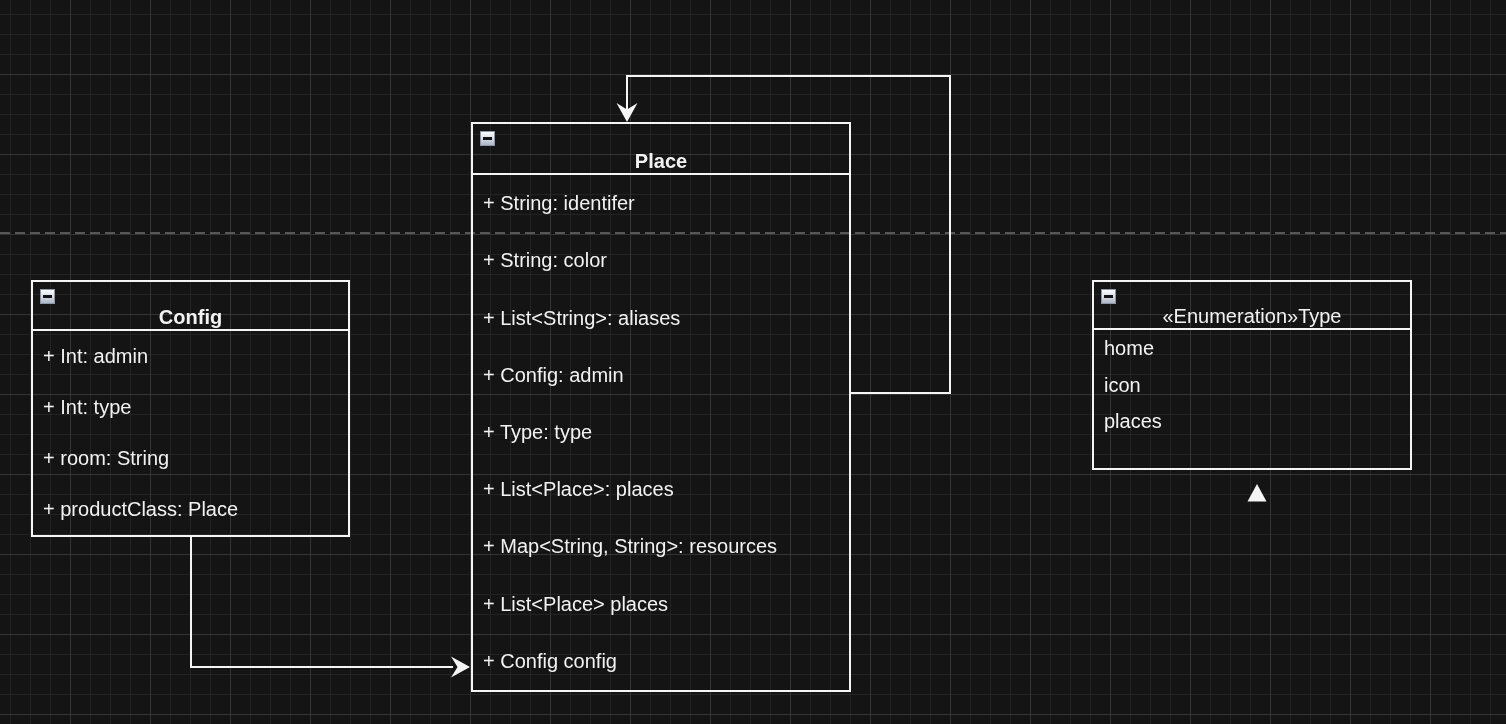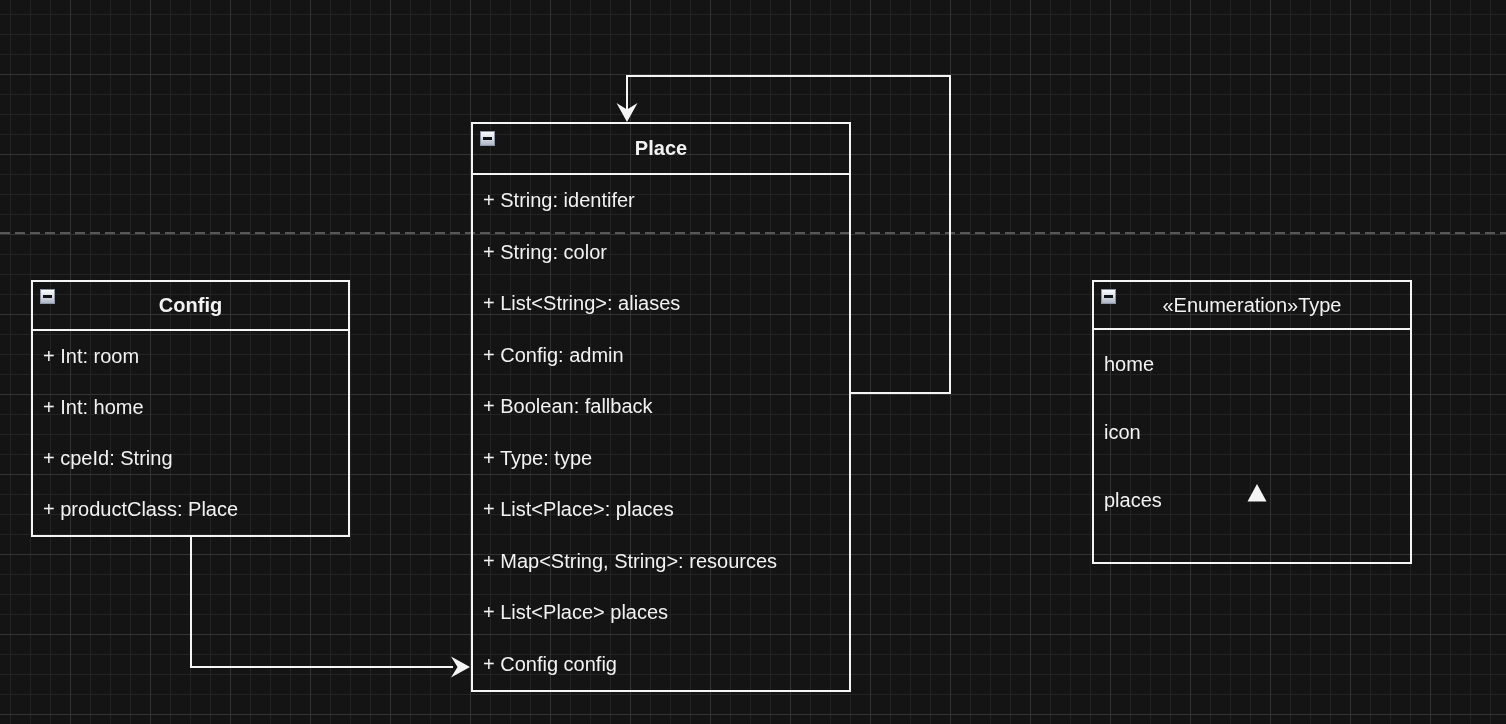--- a/index.html
+++ b/index.html
@@ -36,21 +36,21 @@
     display: flex;
     flex-direction: column;
     background: transparent;
   }
 
   .uml-header {
     position: relative;
     box-sizing: border-box;
     flex: 0 0 auto;
     display: flex;
-    align-items: center;
+    align-items: flex-end;
     justify-content: center;
     border-bottom: 2px solid var(--shape-stroke, #f5f5f5);
     font-size: 20px;
     font-weight: bold;
   }
   .uml-header.regular-title { font-weight: normal; }
 
   .uml-rows { display: flex; flex-direction: column; flex: 1; box-sizing: border-box; }
 
   .uml-row {
@@ -99,49 +99,48 @@
   <div class="page-divider"></div>
 
   <div class="uml-class" style="left:31px; top:280px; width:319px; height:257px;">
     <div class="uml-header" style="height:49px;">
       <span class="collapse-icon">
         <span class="minus-bar"></span>
       </span>
       <span>Config</span>
     </div>
     <div class="uml-rows">
-      <div class="uml-row">+ Int: room</div>
-      <div class="uml-row">+ Int: home</div>
-      <div class="uml-row">+ cpeId: String</div>
+      <div class="uml-row">+ Int: admin</div>
+      <div class="uml-row">+ Int: type</div>
+      <div class="uml-row">+ room: String</div>
       <div class="uml-row">+ productClass: Place</div>
     </div>
   </div>
 
   <div class="uml-class" style="left:471px; top:122px; width:380px; height:570px;">
     <div class="uml-header" style="height:51px;">
       <span class="collapse-icon">
         <span class="minus-bar"></span>
       </span>
       <span>Place</span>
     </div>
     <div class="uml-rows">
       <div class="uml-row">+ String: identifer</div>
       <div class="uml-row">+ String: color</div>
       <div class="uml-row">+ List&lt;String&gt;: aliases</div>
       <div class="uml-row">+ Config: admin</div>
-      <div class="uml-row">+ Boolean: fallback</div>
       <div class="uml-row">+ Type: type</div>
       <div class="uml-row">+ List&lt;Place&gt;: places</div>
       <div class="uml-row">+ Map&lt;String, String&gt;: resources</div>
       <div class="uml-row">+ List&lt;Place&gt; places</div>
       <div class="uml-row">+ Config config</div>
     </div>
   </div>
 
-  <div class="uml-class" style="left:1092px; top:280px; width:320px; height:284px;">
+  <div class="uml-class" style="left:1092px; top:280px; width:320px; height:190px;">
     <div class="uml-header regular-title" style="height:48px;">
       <span class="collapse-icon">
         <span class="minus-bar"></span>
       </span>
       <span>«Enumeration»Type</span>
     </div>
     <div class="uml-rows" style="padding-bottom:28px;">
       <div class="uml-row">home</div>
       <div class="uml-row">icon</div>
       <div class="uml-row">places</div>

